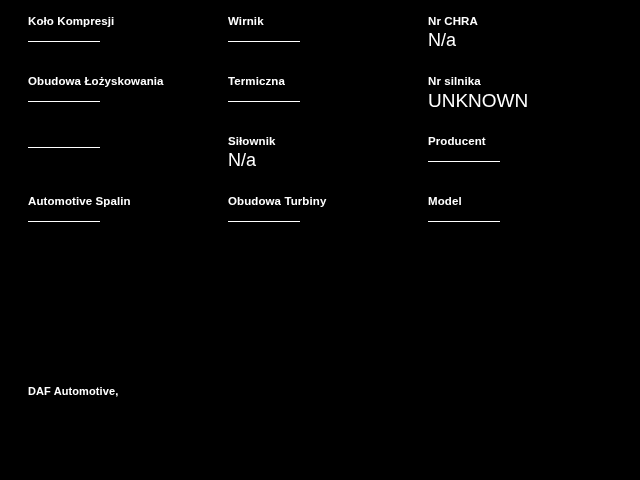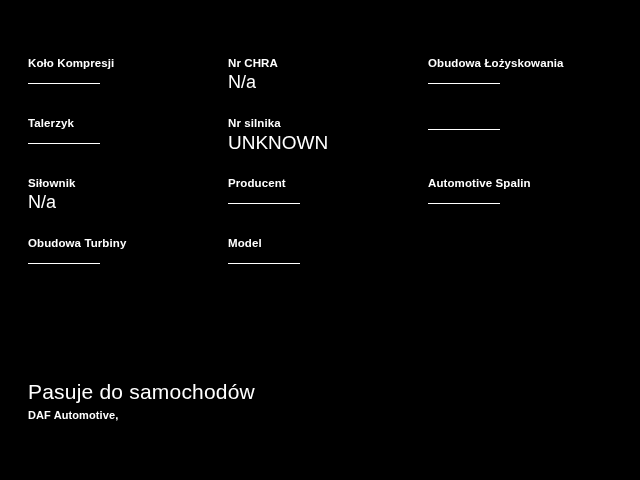--- a/index.html
+++ b/index.html
@@ -19,21 +19,20 @@
     position: absolute;
     top: 14px;
     left: 28px;
     width: 584px;
     display: grid;
     grid-template-columns: 200px 200px 184px;
     grid-auto-rows: 60px;
   }
   .spec-cell {
     position: relative;
-    margin-top: 42px;
   }
   .spec-label {
     font-size: 11.5px;
     font-weight: bold;
     line-height: 14px;
     letter-spacing: 0.1px;
     white-space: nowrap;
   }
   .spec-value {
     font-size: 18px;
@@ -75,35 +74,40 @@
 <body>
 
 <div class="spec-grid">
 
   <div class="spec-cell">
     <div class="spec-label">Koło Kompresji</div>
     <div class="spec-value"></div>
     <div class="spec-rule"></div>
   </div>
 
+  <div class="spec-cell">
+    <div class="spec-label">Wirnik</div>
+    <div class="spec-value"></div>
+    <div class="spec-rule"></div>
+  </div>
 
   <div class="spec-cell has-value">
     <div class="spec-label">Nr CHRA</div>
     <div class="spec-value">N/a</div>
 
   </div>
 
   <div class="spec-cell">
     <div class="spec-label">Obudowa Łożyskowania</div>
     <div class="spec-value"></div>
     <div class="spec-rule"></div>
   </div>
 
   <div class="spec-cell">
-    <div class="spec-label">Talerzyk</div>
+    <div class="spec-label">Termiczna</div>
     <div class="spec-value"></div>
     <div class="spec-rule"></div>
   </div>
 
   <div class="spec-cell has-value">
     <div class="spec-label">Nr silnika</div>
     <div class="spec-value big">UNKNOWN</div>
 
   </div>
 
@@ -138,15 +142,14 @@
 
   <div class="spec-cell">
     <div class="spec-label">Model</div>
     <div class="spec-value"></div>
     <div class="spec-rule"></div>
   </div>
 
 </div>
 
 <div class="fitment">
-  <div class="fitment-title">Pasuje do samochodów</div>
   <div class="fitment-list">DAF Automotive,</div>
 </div>
 
 </body></html>

